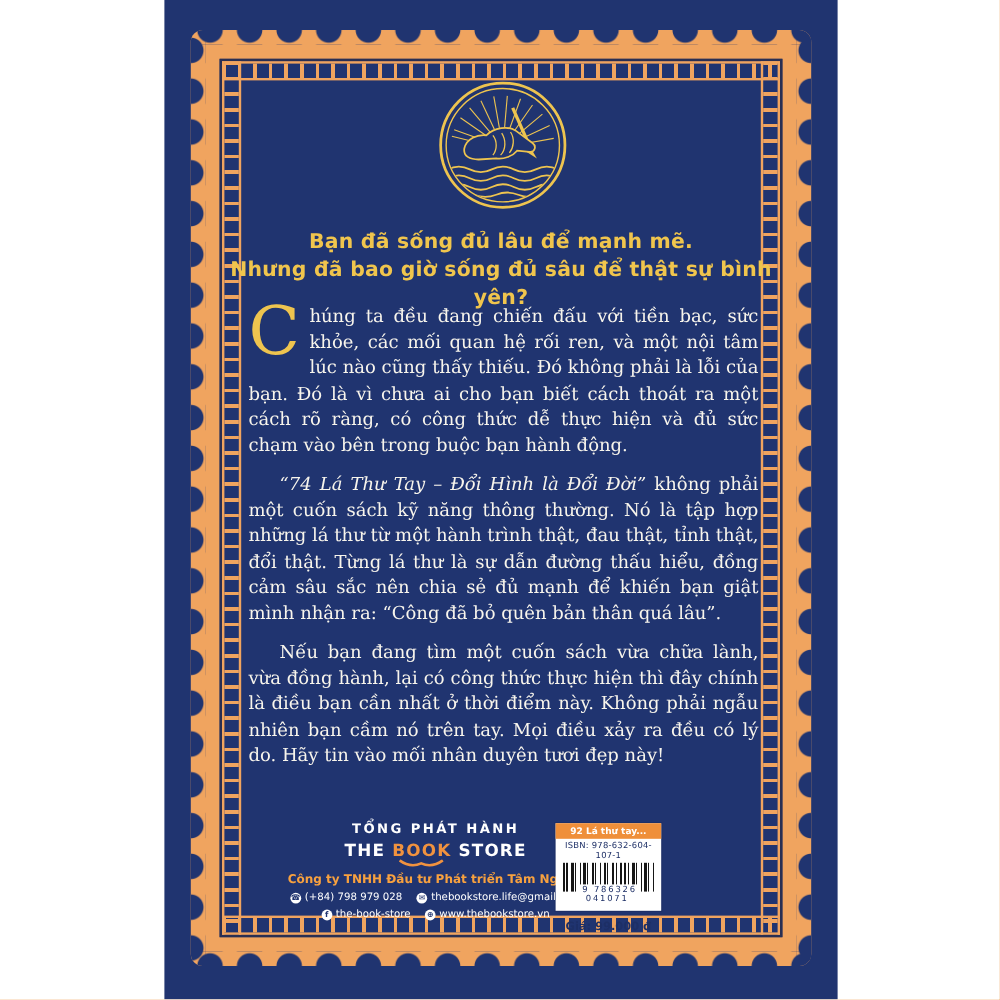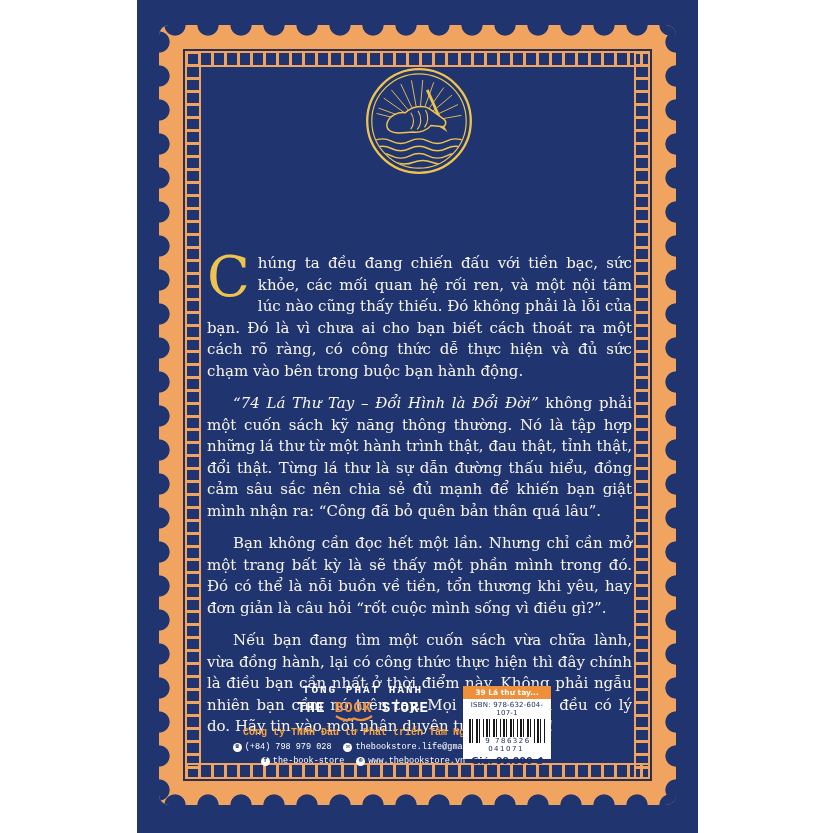--- a/index.html
+++ b/index.html
@@ -43,21 +43,21 @@
   .body{position:absolute;left:70px;right:66px;top:253px;color:#f8f5ec;
     font-family:"DejaVu Serif","Liberation Serif",serif;font-size:15px;line-height:21.5px;
     text-align:justify;}
   .body p{margin:0 0 11px 0;}
   .body p.indent{text-indent:26px;}
   .dropcap{float:left;color:#eec44f;font-size:56px;line-height:44px;padding:2px 8px 0 0;
     font-family:"DejaVu Serif","Liberation Serif",serif;}
   .lead-italic{font-style:italic;}
 
   
-  .pub{position:absolute;left:95px;top:684px;width:262px;text-align:center;color:#ffffff;font-family:Liberation Mono, monospace;}
+  .pub{position:absolute;left:95px;top:684px;width:262px;text-align:center;color:#ffffff;}
   .pub .dist{font-size:11px;font-weight:bold;letter-spacing:2px;}
   .pub .store{font-size:14px;font-weight:bold;letter-spacing:1px;margin-top:4px;}
   .pub .store .book{color:#f0923f;position:relative;display:inline-block;}
   .pub .store .book svg{position:absolute;left:50%;transform:translateX(-50%);bottom:-7px;}
   .pub .company{color:#f7a13f;font-size:10px;font-weight:bold;margin-top:11px;}
   .contact-row{display:flex;justify-content:center;gap:12px;margin-top:4px;font-size:8.5px;}
   .citem{display:inline-flex;align-items:center;gap:3px;}
   .cicon{display:inline-flex;align-items:center;justify-content:center;width:9px;height:9px;
     border-radius:50%;background:#ffffff;color:#203470;font-size:6.5px;font-weight:bold;line-height:1;}
 
@@ -66,21 +66,21 @@
     box-shadow:0 0 0 1px rgba(0,0,0,.08);}
   .label .lhead{background:#ef8f3a;color:#ffffff;font-size:7.5px;font-weight:bold;
     text-align:center;padding:2px 0 2px 0;}
   .label .isbn{color:#1d2f66;font-size:7px;text-align:center;padding-top:2px;letter-spacing:.2px;}
   .bars{height:24px;margin:2px 6px 0 6px;
     background:repeating-linear-gradient(90deg,#161616 0 2px,#ffffff 2px 3px,#161616 3px 4px,
       #ffffff 4px 7px,#161616 7px 9px,#ffffff 9px 10px,#161616 10px 11px,#ffffff 11px 14px,
       #161616 14px 15px,#ffffff 15px 17px);}
   .bdigits{color:#1d2f66;font-size:7px;text-align:center;margin-top:-6px;position:relative;}
   .bdigits span{background:#ffffff;padding:0 2px;letter-spacing:1.5px;text-align:center;}
-  .price{color:#1d2f66;font-size:9.5px;font-weight:bold;text-align:center;margin-top:2px;}
+  .price{color:#1d2f66;font-size:9.5px;font-weight:bold;text-align:center;margin-top:14px;}
 </style>
 </head>
 <body>
 
 <div class="photo">
   <div class="cover">
 
     <div class="stamp">
       <div class="perf t"></div>
       <div class="perf b"></div>
@@ -125,25 +125,28 @@
           <path d="M59,49 C63,55 63,64 58,69" fill="none" stroke="#eec44f" stroke-width="1.2"></path>
           <path d="M67,48 C71,54 70,62 66,67" fill="none" stroke="#eec44f" stroke-width="1.2"></path>
           <path d="M10,82 Q20,77 30,82 T50,82 T70,82 T90,82 T110,82" fill="none" stroke="#eec44f" stroke-width="1.6"></path>
           <path d="M10,90 Q20,85 30,90 T50,90 T70,90 T90,90 T110,90" fill="none" stroke="#eec44f" stroke-width="1.6"></path>
           <path d="M10,98 Q20,93 30,98 T50,98 T70,98 T90,98 T110,98" fill="none" stroke="#eec44f" stroke-width="1.6"></path>
           <path d="M14,105 Q24,101 34,105 T54,105 T74,105 T94,105" fill="none" stroke="#eec44f" stroke-width="1.6"></path>
         </g>
       </svg>
     </div>
 
+    <div class="headline">
+      <div>Bạn đã sống đủ lâu để mạnh mẽ.</div>
+      <div>Nhưng đã bao giờ sống đủ sâu để thật sự bình yên?</div>
+    </div>
 
     <div class="body">
       <p><span class="dropcap">C</span><span>húng ta đều đang chiến đấu với tiền bạc, sức khỏe, các mối quan hệ rối ren, và một nội tâm lúc nào cũng thấy thiếu. Đó không phải là lỗi của bạn. Đó là vì chưa ai cho bạn biết cách thoát ra một cách rõ ràng, có công thức dễ thực hiện và đủ sức chạm vào bên trong buộc bạn hành động.</span></p>
       <p class="indent"><span class="lead-italic">“74 Lá Thư Tay – Đổi Hình là Đổi Đời”</span><span> không phải một cuốn sách kỹ năng thông thường. Nó là tập hợp những lá thư từ một hành trình thật, đau thật, tỉnh thật, đổi thật. Từng lá thư là sự dẫn đường thấu hiểu, đồng cảm sâu sắc nên chia sẻ đủ mạnh để khiến bạn giật mình nhận ra: “Công đã bỏ quên bản thân quá lâu”.</span></p>
-      <p class="indent">Bạn không cần đọc hết một lần. Nhưng chỉ cần mở một trang bất kỳ là sẽ thấy một phần mình trong đó. Đó có thể là nỗi buồn về tiền, tổn thương khi yêu, hay đơn giản là câu hỏi “rốt cuộc mình sống vì điều gì?”.</p>
       <p class="indent">Nếu bạn đang tìm một cuốn sách vừa chữa lành, vừa đồng hành, lại có công thức thực hiện thì đây chính là điều bạn cần nhất ở thời điểm này. Không phải ngẫu nhiên bạn cầm nó trên tay. Mọi điều xảy ra đều có lý do. Hãy tin vào mối nhân duyên tươi đẹp này!</p>
     </div>
 
     <div class="pub">
       <div class="dist">TỔNG PHÁT HÀNH</div>
       <div class="store">
         <span>THE</span>
         <span class="book"><span>BOOK</span><svg width="40" height="8" viewBox="0 0 40 8">
               <path d="M2,1 Q11,7.5 20,3.5 Q29,7.5 38,1" fill="none" stroke="#f0923f" stroke-width="2.2"></path>
             </svg></span>
@@ -166,21 +169,21 @@
             <span>the-book-store</span>
           </span>
         <span class="citem">
             <span class="cicon">⊕</span>
             <span>www.thebookstore.vn</span>
           </span>
       </div>
     </div>
 
     <div class="label">
-      <div class="lhead">39 Lá thư tay...</div>
+      <div class="lhead">92 Lá thư tay...</div>
       <div class="isbn">ISBN:  978-632-604-107-1</div>
       <div class="bars"></div>
       <div class="bdigits"><span>9 786326 041071</span></div>
       <div class="price">Giá: 99.000 đ</div>
     </div>
 
   </div>
 </div>
 
 </body></html>

